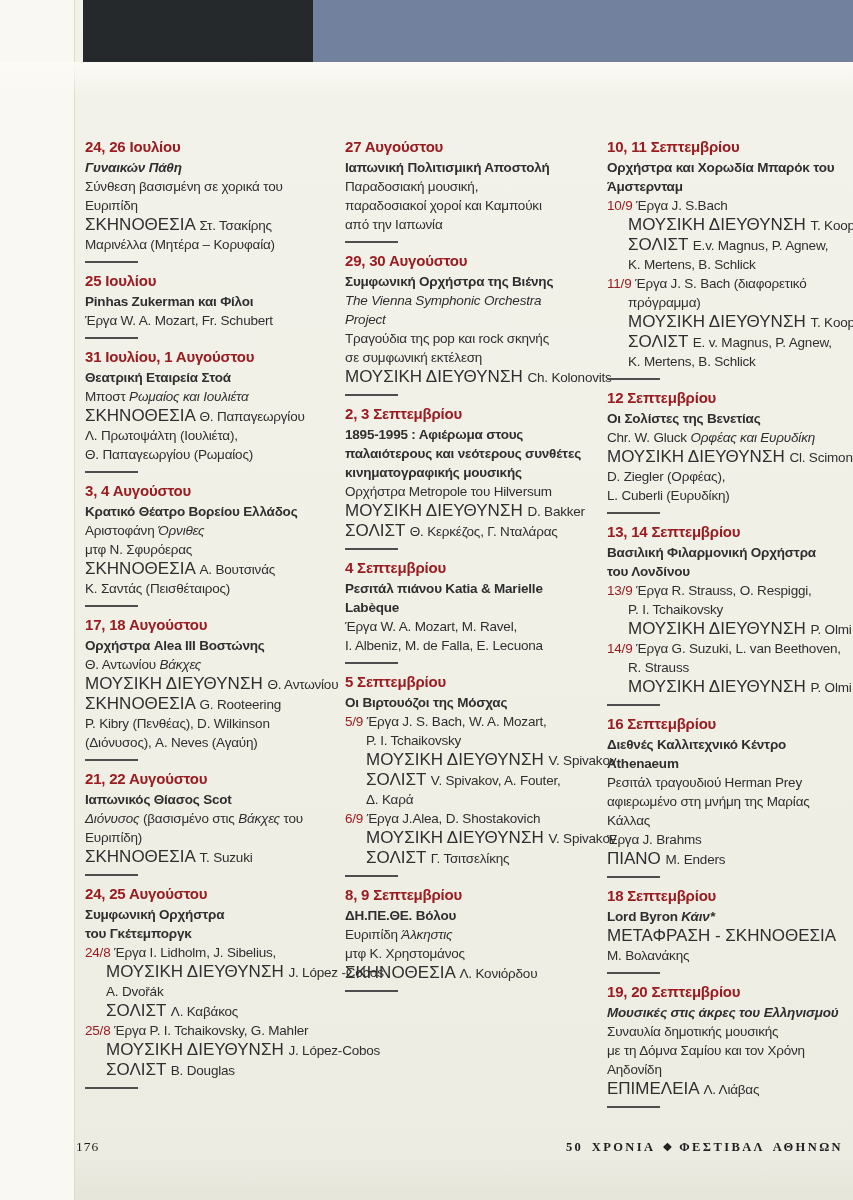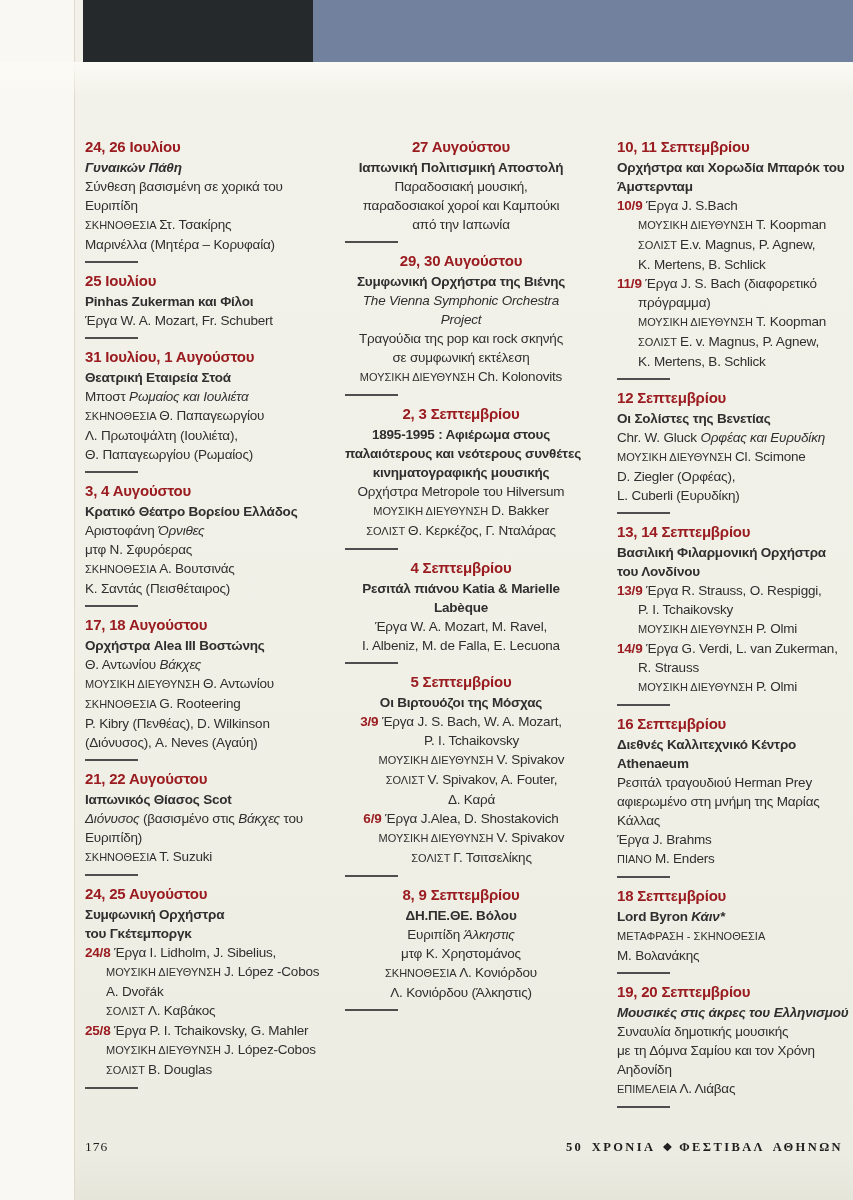--- a/index.html
+++ b/index.html
@@ -23,41 +23,41 @@
   
   .block-black{position:absolute; left:83px; top:0; width:230px; height:62px; background:var(--black-block);}
   .block-blue{position:absolute; left:313px; top:0; right:0; height:62px; background:var(--blue-block);}
   .header-shadow{
     position:absolute; left:0; top:62px; right:0; height:34px;
     background:linear-gradient(180deg,#fbfaf5 0%, rgba(251,250,245,0) 100%);
   }
   
   .columns{position:absolute; left:85px; top:137px; display:flex;}
   .column:nth-child(1){width:237px; margin-right:23px;}
-  .column:nth-child(2){width:232px; margin-right:33px;text-align:center;}
+  .column:nth-child(2){width:232px; margin-right:23px;}
   .column:nth-child(3){width:250px;margin-left:7px;}
   .entry{margin:0 0 8px 0;}
   .date{
     font-size:15px; font-weight:700; color:var(--red);
     line-height:19px; margin:0 0 2px 0; letter-spacing:-0.2px; white-space:nowrap;
   }
   .line{
     font-size:13.5px; line-height:19px; color:var(--text);
     margin:0; letter-spacing:-0.2px; white-space:nowrap;
   }
   .line.ind{padding-left:21px;}
   .seg-b{font-weight:700;}
   .seg-i{font-style:italic;}
   .seg-bi{font-weight:700; font-style:italic;}
-  .seg-label{font-size:11px; letter-spacing:0;}
-  .seg-red{color:var(--red); font-weight:700;}
+  .seg-label{font-size:17px; letter-spacing:0;}
+  .seg-red{color:var(--red); font-weight:400;}
   .rule{width:53px; border-top:2px solid #4e4e4e; margin-top:7px;}
   
   .footer{
-    position:absolute; left:85px; right:10px; top:1139px;
+    position:absolute; left:76px; right:10px; top:1139px;
     display:flex; justify-content:space-between; align-items:baseline;
     font-family:"Liberation Serif", serif; color:#1e1e1e;
   }
   .pagenum{font-size:13.5px; letter-spacing:1px;}
   .brand{font-size:12.5px; font-weight:700; letter-spacing:2.4px; word-spacing:3px;}
   .brand .diamond{display:inline-block; margin:0 7px; font-size:11px; letter-spacing:0;}
 </style>
 </head>
 <body>
 
@@ -167,37 +167,36 @@
           <h3 class="date">4 Σεπτεμβρίου</h3>
           <p class="line"><span class="seg-b">Ρεσιτάλ πιάνου Katia &amp; Marielle</span></p>
           <p class="line"><span class="seg-b">Labèque</span></p>
           <p class="line"><span>Έργα W. A. Mozart, M. Ravel,</span></p>
           <p class="line"><span>I. Albeniz, M. de Falla, E. Lecuona</span></p>
           <div class="rule"></div>
         </article>
         <article class="entry">
           <h3 class="date">5 Σεπτεμβρίου</h3>
           <p class="line"><span class="seg-b">Οι Βιρτουόζοι της Μόσχας</span></p>
-          <p class="line"><span class="seg-red">3/9 </span><span>Έργα J. S. Bach, W. A. Mozart,</span></p>
+          <p class="line"><span class="seg-red">5/9 </span><span>Έργα J. S. Bach, W. A. Mozart,</span></p>
           <p class="line ind"><span>P. I. Tchaikovsky</span></p>
           <p class="line ind"><span class="seg-label">ΜΟΥΣΙΚΗ ΔΙΕΥΘΥΝΣΗ </span><span>V. Spivakov</span></p>
           <p class="line ind"><span class="seg-label">ΣΟΛΙΣΤ </span><span>V. Spivakov, A. Fouter,</span></p>
           <p class="line ind"><span>Δ. Καρά</span></p>
           <p class="line"><span class="seg-red">6/9 </span><span>Έργα J.Alea, D. Shostakovich</span></p>
           <p class="line ind"><span class="seg-label">ΜΟΥΣΙΚΗ ΔΙΕΥΘΥΝΣΗ </span><span>V. Spivakov</span></p>
           <p class="line ind"><span class="seg-label">ΣΟΛΙΣΤ </span><span>Γ. Τσιτσελίκης</span></p>
           <div class="rule"></div>
         </article>
         <article class="entry">
           <h3 class="date">8, 9 Σεπτεμβρίου</h3>
           <p class="line"><span class="seg-b">ΔΗ.ΠΕ.ΘΕ. Βόλου</span></p>
           <p class="line"><span>Ευριπίδη </span><span class="seg-i">Άλκηστις</span></p>
           <p class="line"><span>μτφ Κ. Χρηστομάνος</span></p>
           <p class="line"><span class="seg-label">ΣΚΗΝΟΘΕΣΙΑ </span><span>Λ. Κονιόρδου</span></p>
-          <p class="line"><span>Λ. Κονιόρδου (Άλκηστις)</span></p>
           <div class="rule"></div>
         </article>
       </div>
       <div class="column">
         <article class="entry">
           <h3 class="date">10, 11 Σεπτεμβρίου</h3>
           <p class="line"><span class="seg-b">Ορχήστρα και Χορωδία Μπαρόκ του</span></p>
           <p class="line"><span class="seg-b">Άμστερνταμ</span></p>
           <p class="line"><span class="seg-red">10/9 </span><span>Έργα J. S.Bach</span></p>
           <p class="line ind"><span class="seg-label">ΜΟΥΣΙΚΗ ΔΙΕΥΘΥΝΣΗ </span><span>T. Koopman</span></p>
@@ -219,21 +218,21 @@
           <p class="line"><span>L. Cuberli (Ευρυδίκη)</span></p>
           <div class="rule"></div>
         </article>
         <article class="entry">
           <h3 class="date">13, 14 Σεπτεμβρίου</h3>
           <p class="line"><span class="seg-b">Βασιλική Φιλαρμονική Ορχήστρα</span></p>
           <p class="line"><span class="seg-b">του Λονδίνου</span></p>
           <p class="line"><span class="seg-red">13/9 </span><span>Έργα R. Strauss, O. Respiggi,</span></p>
           <p class="line ind"><span>P. I. Tchaikovsky</span></p>
           <p class="line ind"><span class="seg-label">ΜΟΥΣΙΚΗ ΔΙΕΥΘΥΝΣΗ </span><span>P. Olmi</span></p>
-          <p class="line"><span class="seg-red">14/9 </span><span>Έργα G. Verdi, L. van Zukerman,</span></p>
+          <p class="line"><span class="seg-red">14/9 </span><span>Έργα G. Suzuki, L. van Beethoven,</span></p>
           <p class="line ind"><span>R. Strauss</span></p>
           <p class="line ind"><span class="seg-label">ΜΟΥΣΙΚΗ ΔΙΕΥΘΥΝΣΗ </span><span>P. Olmi</span></p>
           <div class="rule"></div>
         </article>
         <article class="entry">
           <h3 class="date">16 Σεπτεμβρίου</h3>
           <p class="line"><span class="seg-b">Διεθνές Καλλιτεχνικό Κέντρο</span></p>
           <p class="line"><span class="seg-b">Athenaeum</span></p>
           <p class="line"><span>Ρεσιτάλ τραγουδιού Herman Prey</span></p>
           <p class="line"><span>αφιερωμένο στη μνήμη της Μαρίας</span></p>

